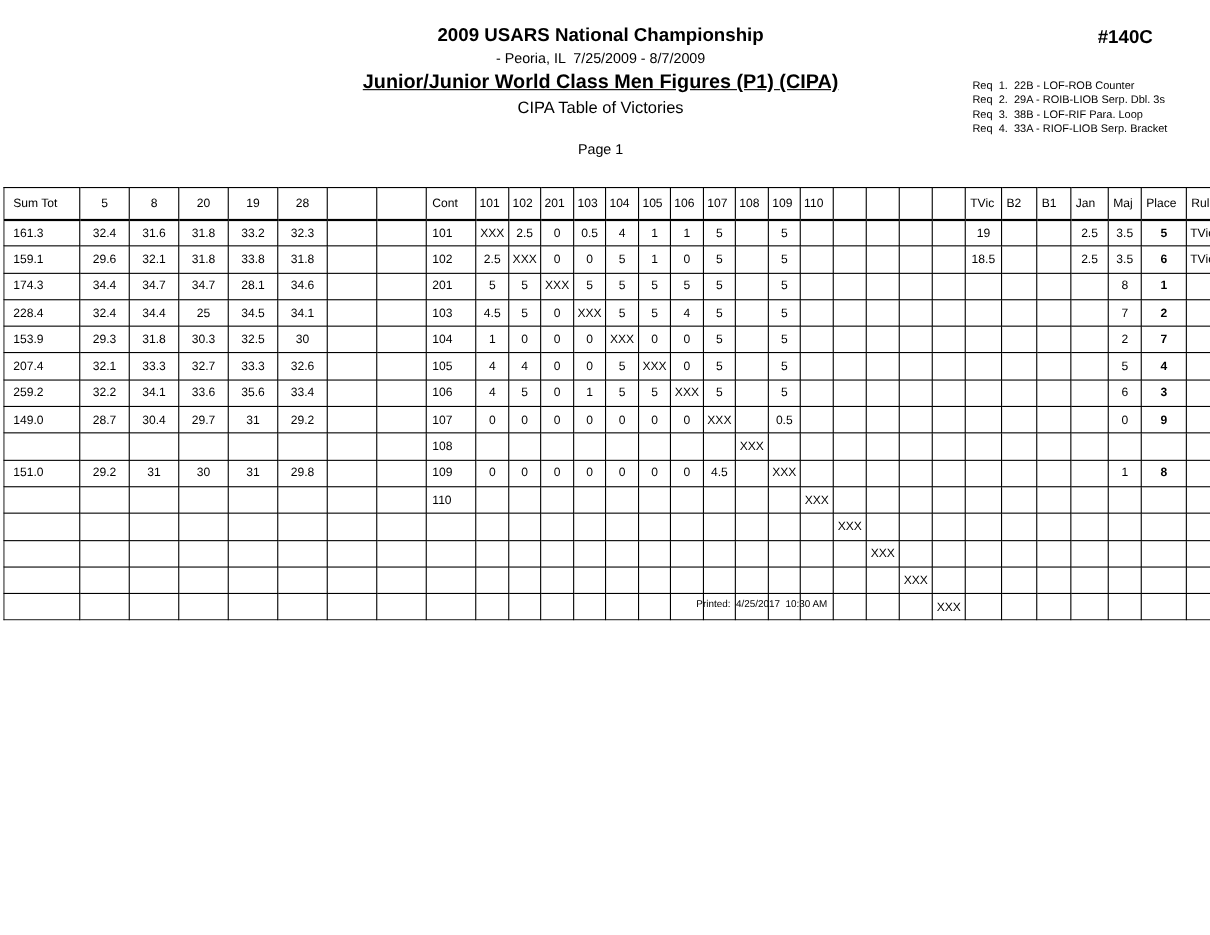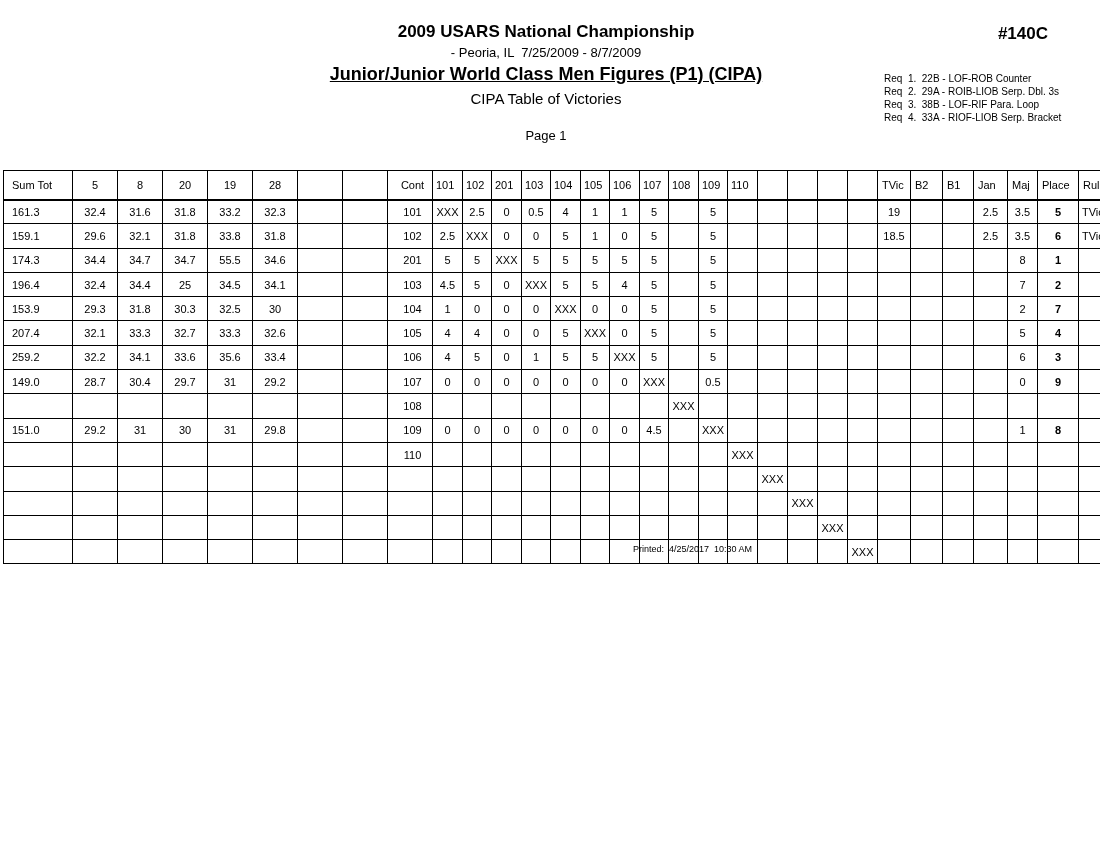--- a/index.html
+++ b/index.html
@@ -18,21 +18,21 @@
   .reqs { position:absolute; left:848px; top:72px; font-size:10px; line-height:13px; }
   .reqs div { white-space:pre;margin-left:36px; }
   .table-wrap { position:absolute; left:3px; top:170px; width:1097px; overflow:hidden; }
   table { border-collapse:collapse; table-layout:fixed; width:1125px; border:1px solid #000; }
   th, td {
     border:1px solid #000; height:24.3px; font-size:11px; font-weight:normal;
     text-align:center; vertical-align:middle; padding:0; overflow:hidden; white-space:nowrap;
   }
   thead th { height:29px; border-bottom:2px solid #000; }
   th:nth-child(1), td:nth-child(1) { text-align:left; padding-left:8px; }
-  th:nth-child(9), td:nth-child(9) { text-align:center; padding-left:5px; }
+  th:nth-child(9), td:nth-child(9) { text-align:left; padding-left:5px; }
   thead th:nth-child(n+10):nth-child(-n+20) { text-align:left; padding-left:3px; }
   thead th:nth-child(n+25) { text-align:left; padding-left:4px; }
   td:nth-child(30) { font-weight:bold; }
   td:nth-child(31) { text-align:left; padding-left:3px; }
   .printed { position:absolute; left:633px; top:544px; font-size:9px; white-space:pre; }
 </style>
 </head>
 <body>
 
 <div class="center-line t1">2009 USARS National Championship</div>
@@ -184,21 +184,21 @@
           <td>2.5</td>
           <td>3.5</td>
           <td>6</td>
           <td>TVic</td>
         </tr>
         <tr>
           <td>174.3</td>
           <td>34.4</td>
           <td>34.7</td>
           <td>34.7</td>
-          <td>55.5</td>
+          <td>28.1</td>
           <td>34.6</td>
           <td></td>
           <td></td>
           <td>201</td>
           <td>5</td>
           <td>5</td>
           <td>XXX</td>
           <td>5</td>
           <td>5</td>
           <td>5</td>
@@ -213,21 +213,21 @@
           <td></td>
           <td></td>
           <td></td>
           <td></td>
           <td></td>
           <td>8</td>
           <td>1</td>
           <td></td>
         </tr>
         <tr>
-          <td>196.4</td>
+          <td>228.4</td>
           <td>32.4</td>
           <td>34.4</td>
           <td>25</td>
           <td>34.5</td>
           <td>34.1</td>
           <td></td>
           <td></td>
           <td>103</td>
           <td>4.5</td>
           <td>5</td>

